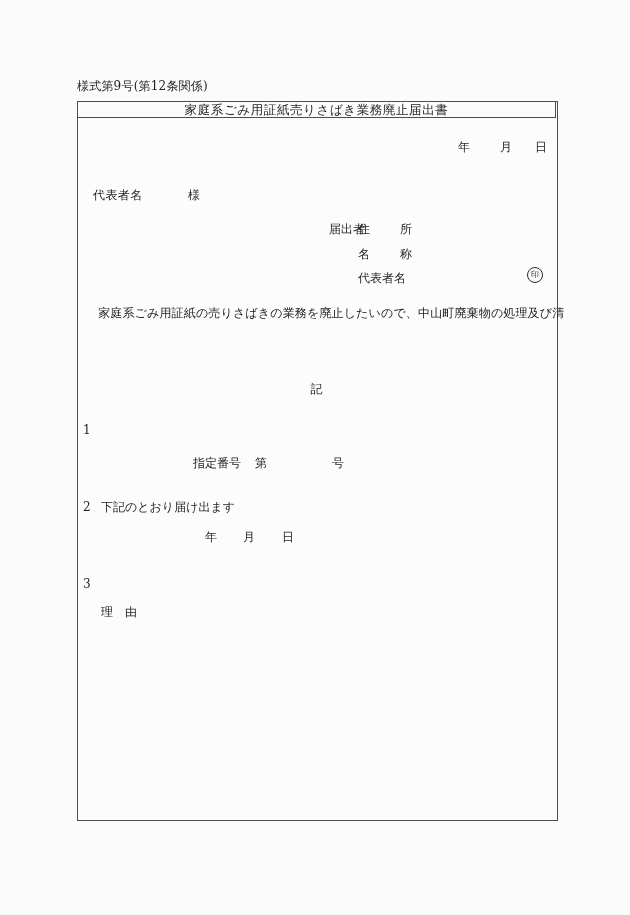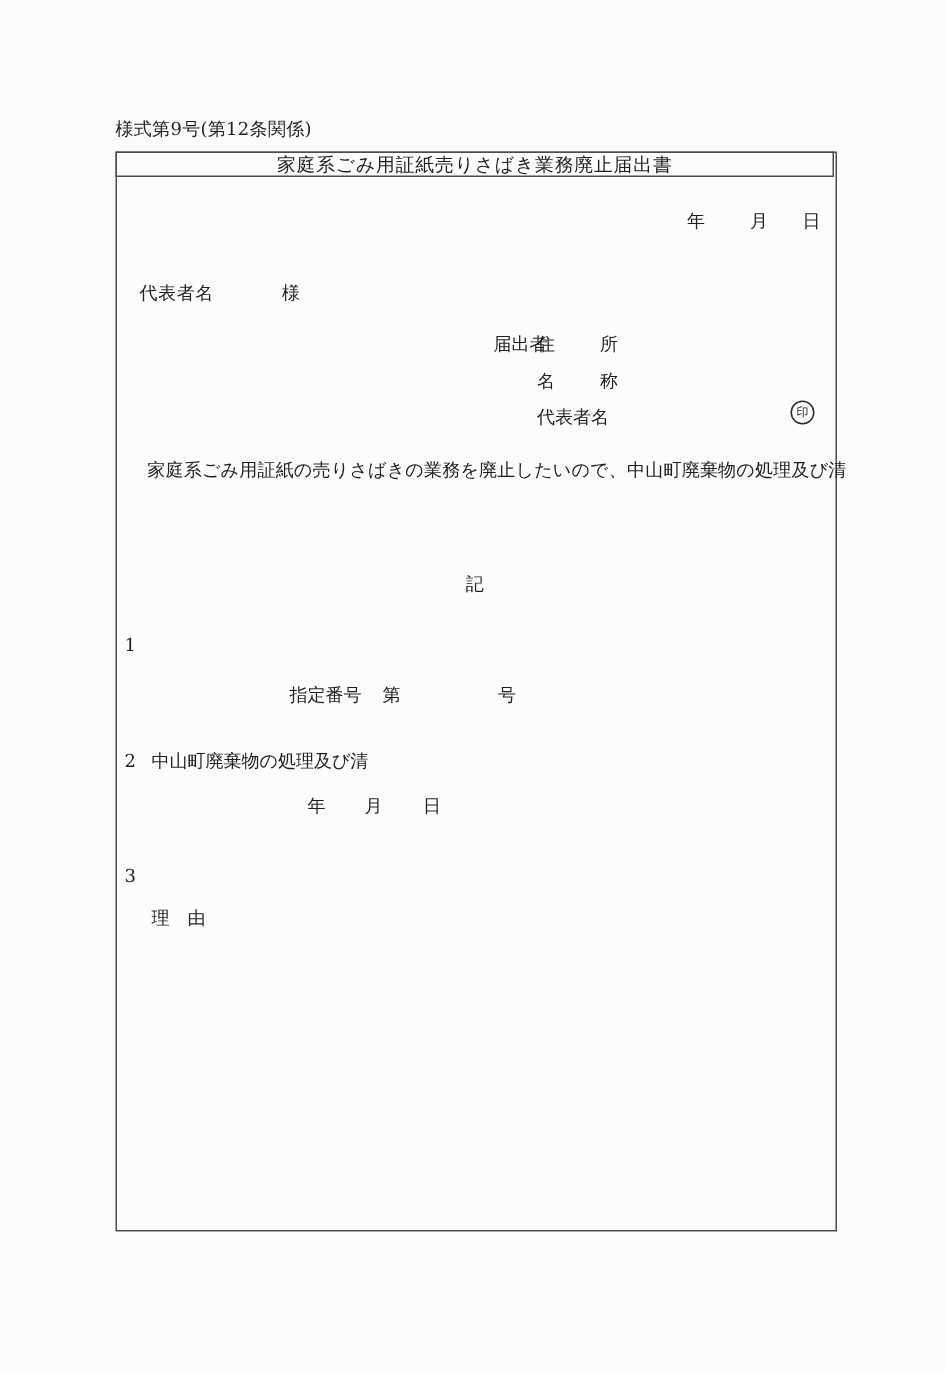--- a/index.html
+++ b/index.html
@@ -108,21 +108,21 @@
   <div class="abs body-line1">　家庭系ごみ用証紙の売りさばきの業務を廃止したいので、中山町廃棄物の処理及び清</div>
 
   <div class="abs record-heading">記</div>
 
   <div class="abs it1-no">1</div>
   <div class="abs desig-prefix">指定番号</div>
   <div class="abs desig-dai">第</div>
   <div class="abs desig-go">号</div>
 
   <div class="abs it2-no">2</div>
-  <div class="abs it2-label">中山町廃棄物の処理及び清</div>
+  <div class="abs it2-label">下記のとおり届け出ます</div>
   <div class="abs d2-year">年</div>
   <div class="abs d2-month">月</div>
   <div class="abs d2-day">日</div>
 
   <div class="abs it3-no">3</div>
   <div class="abs it3-label">理　由</div>
 
 </div>
 
 </body></html>

